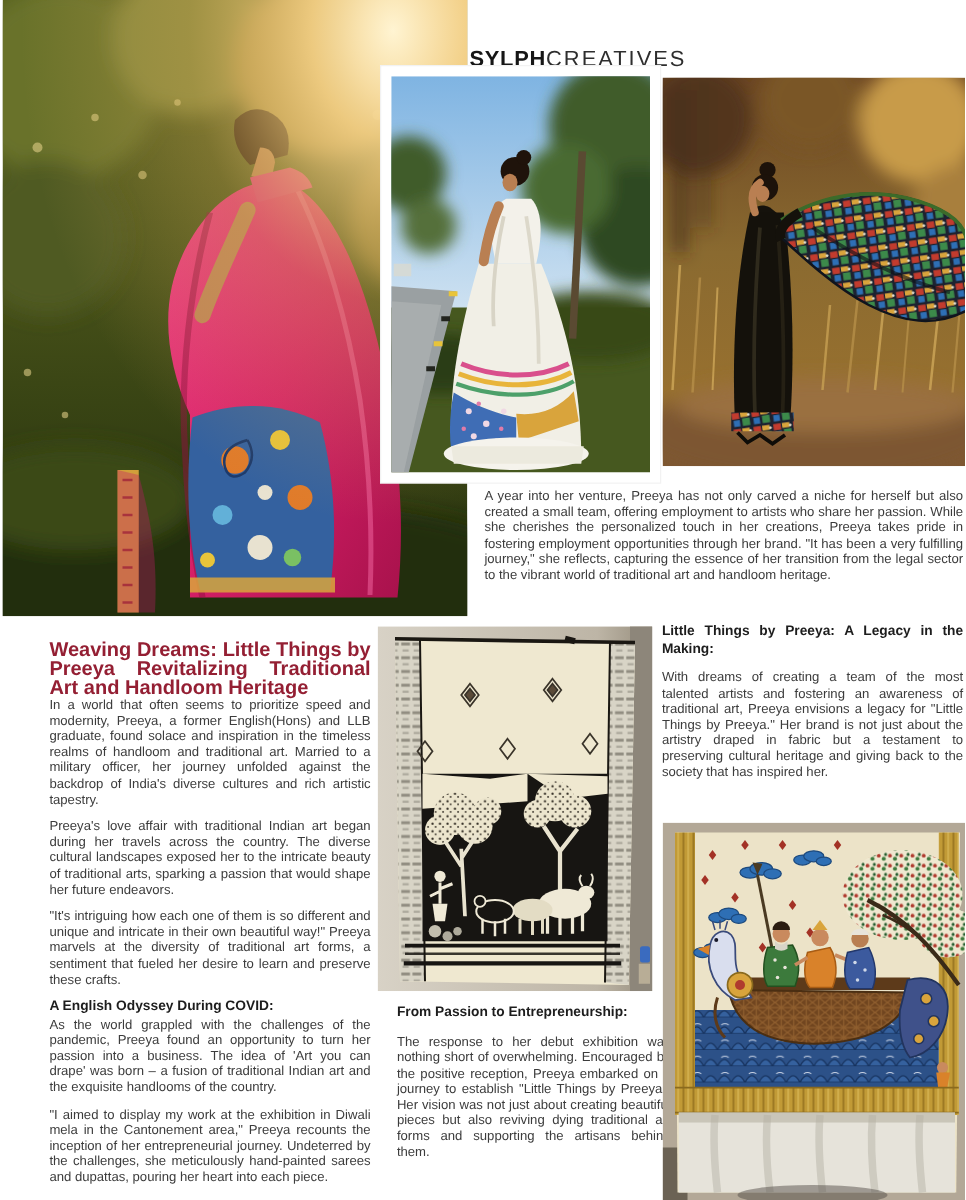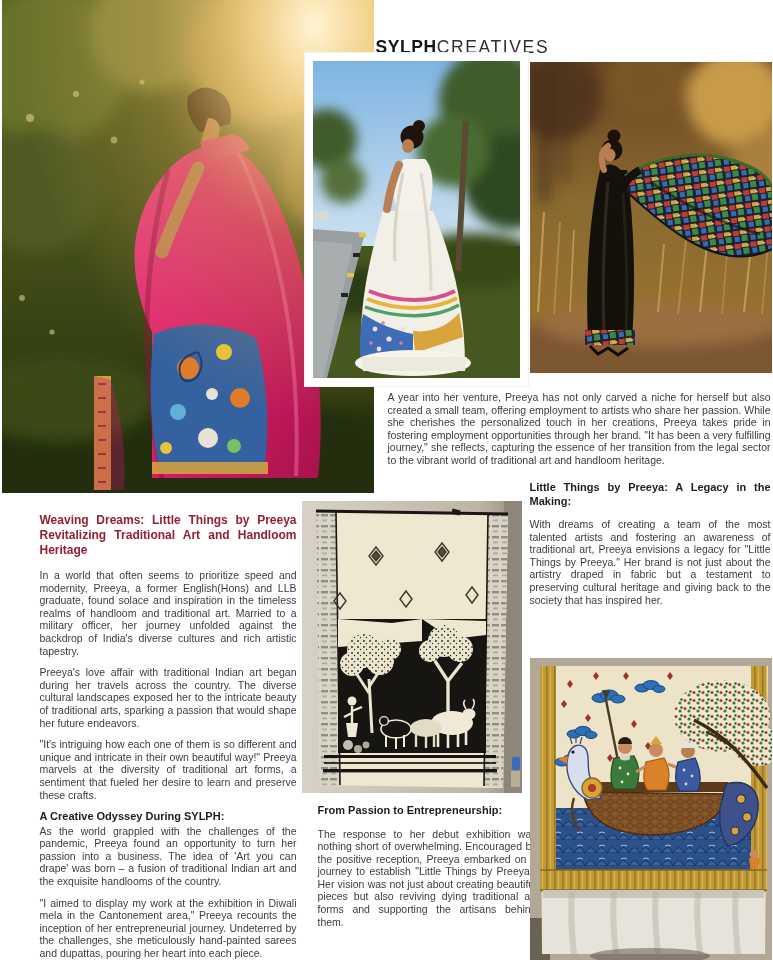--- a/index.html
+++ b/index.html
@@ -10,21 +10,21 @@
   .photo svg{display:block;width:100%;height:100%}
   .framed{background:#fff;padding:8px;box-shadow:0 0 0 1px #f2f2f2}
   .logo{position:absolute;left:374px;top:37px;white-space:nowrap;font-size:17.5px;color:#161616;line-height:20px}
   .logo .lg-b{font-weight:700;letter-spacing:.6px}
   .logo .lg-l{font-weight:400;letter-spacing:1.6px;color:#2e2e2e}
   .txt{position:absolute;color:var(--body,#3c3c3c);font-size:10.5px;line-height:12.6px;text-align:justify}
   .txt p{margin-bottom:9px;text-align:justify}
   .txt p:last-child{margin-bottom:0}
   .txt h3{font-size:11px;line-height:13.5px;color:var(--heading,#1d1d1d);font-weight:700;margin-bottom:10px;text-align:justify}
   .txt h3.tight{margin-bottom:1px}
-  .txt h2{font-size:12px;line-height:15px;color:var(--accent,#941f33);font-weight:700;margin-bottom:11px;text-align:justify}
+  .txt h2{font-size:16px;line-height:15px;color:var(--accent,#941f33);font-weight:700;text-align:justify}
 </style>
 </head>
 <body>
 
 <div class="page">
 
   <div class="photo" style="left:0;top:0;width:372px;height:493px">
     <svg viewBox="0 0 372 493" preserveAspectRatio="none">
       <defs>
         <filter id="p1b" x="-30%" y="-30%" width="160%" height="160%">
@@ -246,21 +246,21 @@
 
   <section class="txt" style="left:386px;top:391px;width:383px">
     <p>A year into her venture, Preeya has not only carved a niche for herself but also created a small team, offering employment to artists who share her passion. While she cherishes the personalized touch in her creations, Preeya takes pride in fostering employment opportunities through her brand. "It has been a very fulfilling journey," she reflects, capturing the essence of her transition from the legal sector to the vibrant world of traditional art and handloom heritage.</p>
   </section>
 
   <section class="txt" style="left:38px;top:513px;width:257px">
     <h2>Weaving Dreams: Little Things by Preeya Revitalizing Traditional Art and Handloom Heritage</h2>
     <p>In a world that often seems to prioritize speed and modernity, Preeya, a former English(Hons) and LLB graduate, found solace and inspiration in the timeless realms of handloom and traditional art. Married to a military officer, her journey unfolded against the backdrop of India's diverse cultures and rich artistic tapestry.</p>
     <p>Preeya's love affair with traditional Indian art began during her travels across the country. The diverse cultural landscapes exposed her to the intricate beauty of traditional arts, sparking a passion that would shape her future endeavors.</p>
     <p>"It's intriguing how each one of them is so different and unique and intricate in their own beautiful way!" Preeya marvels at the diversity of traditional art forms, a sentiment that fueled her desire to learn and preserve these crafts.</p>
-    <h3 class="tight">A Creative Odyssey During SYLPH:</h3>
+    <h3 class="tight">A English Odyssey During COVID:</h3>
     <p>As the world grappled with the challenges of the pandemic, Preeya found an opportunity to turn her passion into a business. The idea of 'Art you can drape' was born – a fusion of traditional Indian art and the exquisite handlooms of the country.</p>
     <p>"I aimed to display my work at the exhibition in Diwali mela in the Cantonement area," Preeya recounts the inception of her entrepreneurial journey. Undeterred by the challenges, she meticulously hand-painted sarees and dupattas, pouring her heart into each piece.</p>
   </section>
 
   <div class="photo" style="left:300px;top:501px;width:220px;height:292px">
     <svg viewBox="0 0 220 292" preserveAspectRatio="none">
       <defs>
         <pattern id="p4sp" width="6" height="6" patternUnits="userSpaceOnUse">
           <rect width="6" height="6" fill="#ece5cd"></rect>
           <circle cx="2" cy="2" r="0.9" fill="#2a241c"></circle>
@@ -344,21 +344,21 @@
       <rect x="210" y="256" width="8" height="13" rx="2" fill="#3a6bbf"></rect>
       <rect x="209" y="270" width="9" height="16" fill="#b8ad96"></rect>
     </svg>
   </div>
 
   <section class="txt" style="left:316px;top:804px;width:219px">
     <h3>From Passion to Entrepreneurship:</h3>
     <p>The response to her debut exhibition was nothing short of overwhelming. Encouraged by the positive reception, Preeya embarked on a journey to establish "Little Things by Preeya." Her vision was not just about creating beautiful pieces but also reviving dying traditional art forms and supporting the artisans behind them.</p>
   </section>
 
-  <section class="txt" style="left:528px;top:481px;width:241px">
+  <section class="txt" style="left:528px;top:499px;width:241px">
     <h3>Little Things by Preeya: A Legacy in the Making:</h3>
     <p>With dreams of creating a team of the most talented artists and fostering an awareness of traditional art, Preeya envisions a legacy for "Little Things by Preeya." Her brand is not just about the artistry draped in fabric but a testament to preserving cultural heritage and giving back to the society that has inspired her.</p>
   </section>
 
   <div class="photo" style="left:528px;top:658px;width:245px;height:302px">
     <svg viewBox="0 0 245 302" preserveAspectRatio="none">
       <defs>
         <pattern id="p5wv" width="22" height="13" patternUnits="userSpaceOnUse">
           <rect width="22" height="13" fill="#2c5188"></rect>
           <path d="M0 13 Q5.5 2 11 13 Q16.5 2 22 13 Z" fill="#35619e" stroke="#16325e" stroke-width="1"></path>

